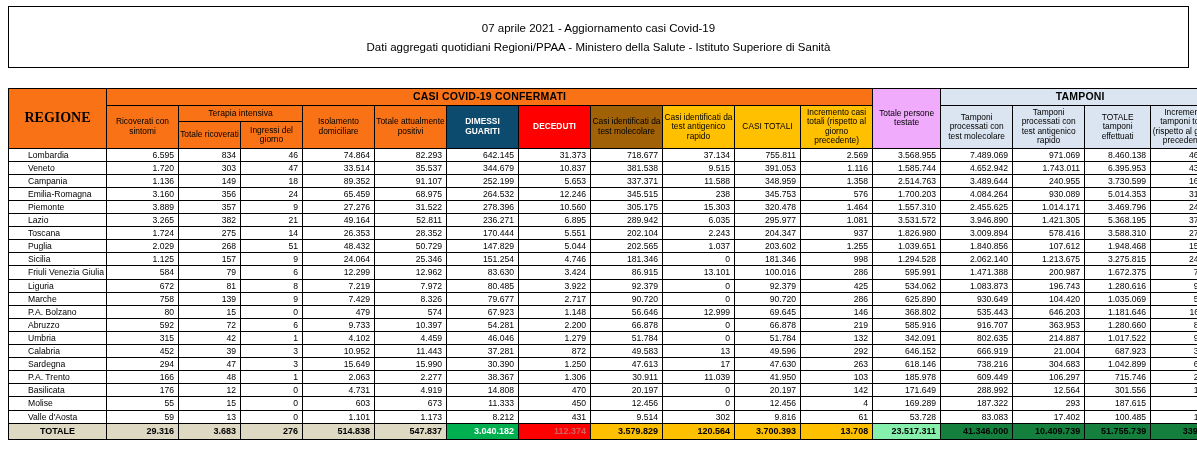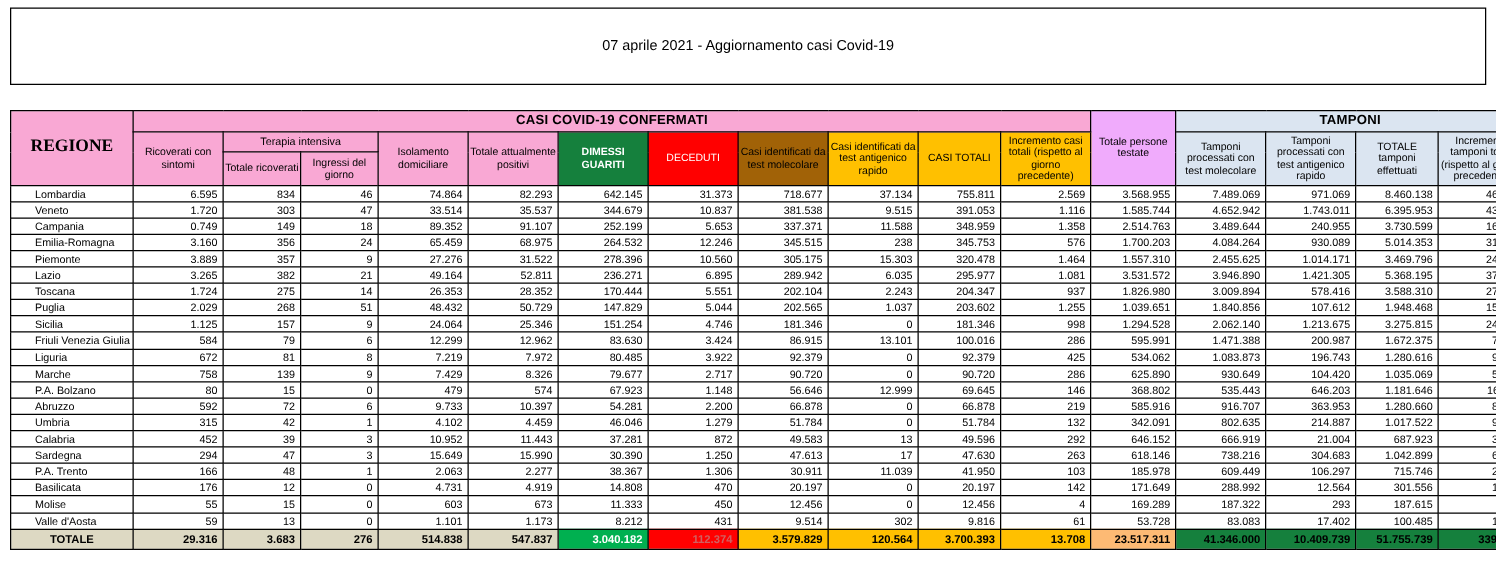--- a/index.html
+++ b/index.html
@@ -52,42 +52,42 @@
   }
   th, td {
     border: 1px solid #000;
     padding: 0;
     font-weight: normal;
     color: #000;
   }
   thead th {
     text-align: center;
     vertical-align: middle;
-    background: #f9a8d4;
+    background: #f97316;
     line-height: 1.12;
     padding: 2px 1px;
     font-size: 8.4px;
   }
   .hdr-banner {
     font-weight: bold;
     font-size: 10.5px;
     letter-spacing: 0.2px;
     height: 17px;
   }
   .hdr-regione {
     font-weight: bold;
     font-size: 14px;
     font-family: Liberation Serif, serif;
   }
   .hdr-ti {
     font-size: 8.6px;
     text-align: center;
   }
-  .cell-dimessi { background: #15803d; color: #ffffff; font-weight: bold; text-align: center; }
-  .cell-deceduti { background: #ff0000; color: #ffffff; font-weight: normal; }
+  .cell-dimessi { background: #0c4a6e; color: #ffffff; font-weight: bold; text-align: center; }
+  .cell-deceduti { background: #ff0000; color: #ffffff; font-weight: bold; }
   .cell-antigen { background: #ffc000; }
   .cell-molec { background: #a16207; }
   .cell-casitot { background: #ffc000; }
   .cell-incr { background: #ffc000; }
   .cell-testate { background: #f0abfc; }
   .cell-tamponi { background: #dbe5f1; }
   tbody td {
     height: 12.1px;
     line-height: 12.1px;
     font-size: 8.6px;
@@ -107,30 +107,31 @@
     line-height: 15px;
     font-size: 9px;
   }
   tbody tr.total td.reg {
     text-align: center;
     padding-left: 0;
   }
   tbody tr.total td.c-dimessi { background: #00b050; color: #ffffff; }
   tbody tr.total td.c-deceduti { background: #ff0000; color: #d06060; }
   tbody tr.total td.c-yellow { background: #ffc000; color:#000;padding-left:16px; }
-  tbody tr.total td.c-blue { background: #fdba74; color:#000; }
+  tbody tr.total td.c-blue { background: #86efac; color:#000; }
   tbody tr.total td.c-lblue { background: #15803d; color:#000; }
 </style>
 </head>
 <body>
 
 <div id="page">
 
   <div class="title-box">
     <div class="title-line1">07 aprile 2021 - Aggiornamento casi Covid-19</div>
+    <div class="title-line2">Dati aggregati quotidiani Regioni/PPAA - Ministero della Salute - Istituto Superiore di Sanità</div>
   </div>
 
   <div class="table-wrap">
     <table>
       <colgroup>
         <col style="width:98px">
         <col style="width:72px">
         <col style="width:62px">
         <col style="width:62px">
         <col style="width:72px">
@@ -209,21 +210,21 @@
             <td class="num ">391.053</td>
             <td class="num ">1.116</td>
             <td class="num ">1.585.744</td>
             <td class="num ">4.652.942</td>
             <td class="num ">1.743.011</td>
             <td class="num ">6.395.953</td>
             <td class="num ">43.966</td>
           </tr>
           <tr>
             <td class="reg">Campania</td>
-            <td class="num ">0.749</td>
+            <td class="num ">1.136</td>
             <td class="num ">149</td>
             <td class="num ">18</td>
             <td class="num ">89.352</td>
             <td class="num ">91.107</td>
             <td class="num ">252.199</td>
             <td class="num ">5.653</td>
             <td class="num ">337.371</td>
             <td class="num ">11.588</td>
             <td class="num ">348.959</td>
             <td class="num ">1.358</td>

